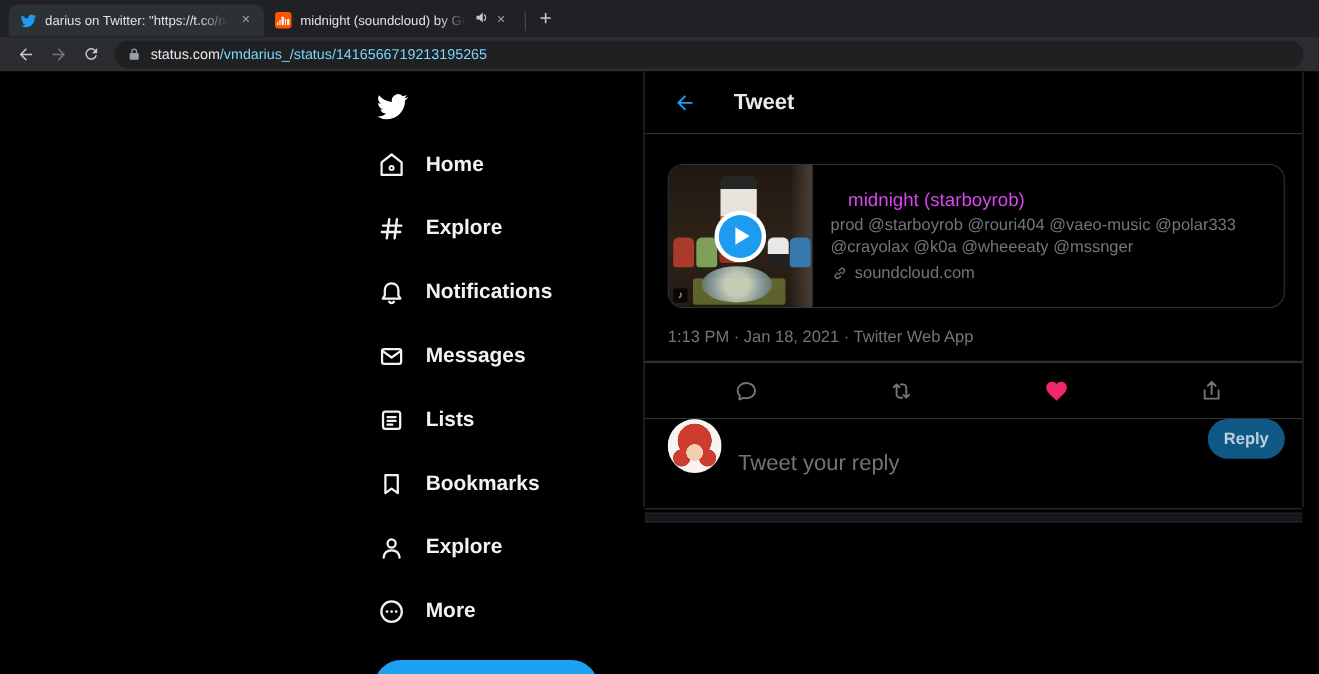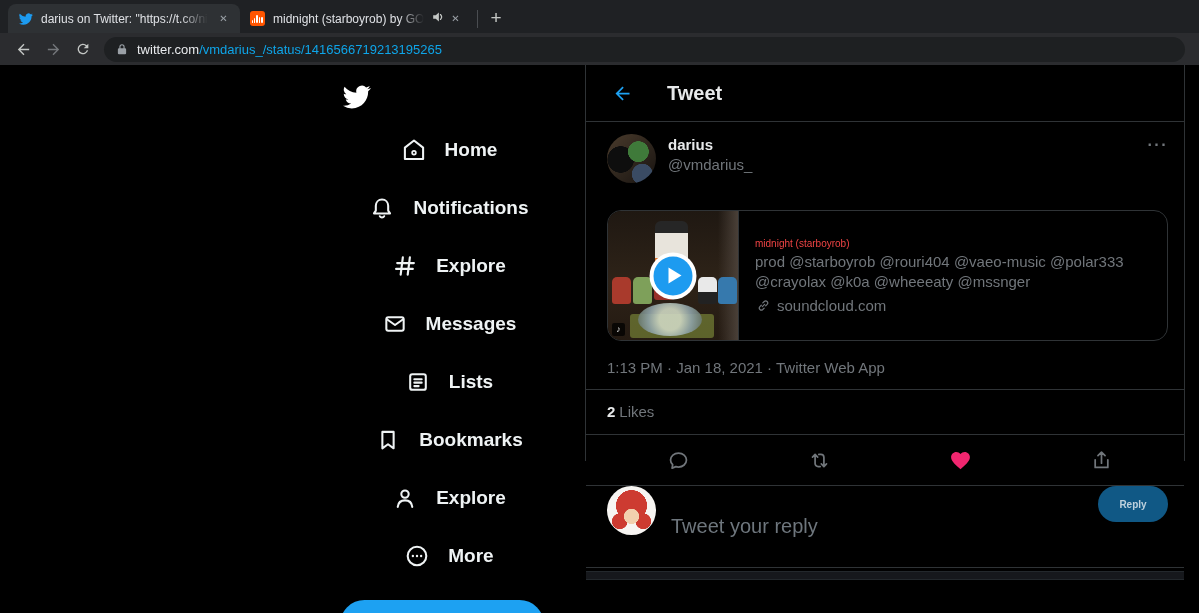--- a/index.html
+++ b/index.html
@@ -27,28 +27,28 @@
   .newtab { width:26px; height:26px; margin-bottom:2px; color:#c4c7c5; font-size:19px; font-weight:400;
     display:flex; align-items:center; justify-content:center; border-radius:50%; cursor:pointer; }
 
   .toolbar { height:32px; background:#2b2c2f; display:flex; align-items:center; padding:0 8px; }
   .nav-btn { width:30px; height:28px; display:flex; align-items:center; justify-content:center;
     border-radius:50%; cursor:pointer; flex-shrink:0; }
   .omnibox { flex:1; height:25px; margin:0 6px; background:#1e2022; border-radius:13px;
     display:flex; align-items:center; padding:0 12px; gap:9px; min-width:0; }
   .url { font-size:13px; white-space:nowrap; overflow:hidden; }
   .url .domain { color:#e8eaed; }
-  .url .path { color:#0ea5e9; }
+  .url .path { color:#7dd3fc; }
 
   
   .page { position:absolute; top:65px; left:0; width:1199px; height:548px; background:#000; overflow:hidden; }
 
   .sidebar { position:absolute; left:340px; top:0; width:215px; }
   .bird-logo { margin:18px 0 10px 3px; width:28px; height:28px; }
-  .nav-item { height:58px; display:flex; align-items:center; gap:18px; padding-left:3px; cursor:pointer;justify-content:center; }
+  .nav-item { height:58px; display:flex; align-items:center; gap:18px; padding-left:3px; cursor:pointer; }
   .nav-item .nicon { width:26px; height:26px; flex-shrink:0; }
   .nav-label { color:#eff3f4; font-size:19px; font-weight:700; }
   .tweet-btn { position:absolute; left:340px; top:535px; width:204px; height:49px;
     border-radius:25px; background:#1da1f2; border:none; cursor:pointer; }
 
   .main { position:absolute; left:585px; top:0; width:600px; height:396px; background:#000;
     border-left:1px solid #2f3336; border-right:1px solid #2f3336; }
 
   .thdr { height:57px; display:flex; align-items:center; gap:34px; padding-left:26px;
     border-bottom:1px solid #2f3336; }
@@ -88,21 +88,21 @@
     background:rgba(0,0,0,.75); color:#ddd; font-size:9px; line-height:13px; text-align:center; }
   .play-ring { position:absolute; left:50%; top:50%; transform:translate(-50%,-50%); width:47px; height:47px;
     border-radius:50%; background:#fff; display:flex; align-items:center; justify-content:center; cursor:pointer; }
   .play-inner { width:39px; height:39px; border-radius:50%; background:#1d9bf0;
     display:flex; align-items:center; justify-content:center; }
   .play-tri { width:0; height:0; border-left:13px solid #fff; border-top:8px solid transparent;
     border-bottom:8px solid transparent; margin-left:4px; }
 
   .card-body { flex:1; min-width:0; padding:10px 16px; display:flex; flex-direction:column;
     justify-content:center; gap:3px; }
-  .card-title { font-size:10px; color:#ef4444; }
+  .card-title { font-size:17px; color:#d946ef;margin-left:16px; }
   .card-desc { font-size:15px; color:#71767b; line-height:20px; }
   .card-link { display:flex; align-items:center; gap:5px; font-size:15px; color:#71767b; margin-top:2px; }
 
   .time-row { margin:18px 16px 13px 21px; color:#71767b; font-size:15px; }
   .divider { height:1px; background:#2f3336; }
   .likes-row { padding:13px 16px 14px 21px; font-size:15px; color:#71767b; }
   .likes-row b { color:#e7e9ea; font-weight:700; margin-right:4px; }
   .actions { height:50px; display:flex; align-items:center; padding:0 12px 0 22px; }
   .action { flex:1; display:flex; justify-content:center; cursor:pointer; }
 
@@ -110,21 +110,21 @@
   .avatar-reply { background:
     radial-gradient(circle at 50% 62%, #f2d0ae 0 19%, rgba(242,208,174,0) 20%),
     radial-gradient(circle at 50% 40%, #cd3b31 0 40%, rgba(205,59,49,0) 41%),
     radial-gradient(circle at 26% 72%, #cd3b31 0 15%, rgba(205,59,49,0) 16%),
     radial-gradient(circle at 74% 72%, #cd3b31 0 15%, rgba(205,59,49,0) 16%),
     #f7f5f2; }
   .reply-input { flex:1; background:transparent; border:none; outline:none; font-size:20px;
     color:#e7e9ea; font-family:inherit; min-width:0; }
   .reply-input::placeholder { color:#6e767d; opacity:1; }
   .reply-btn { width:70px; height:36px; border-radius:18px; border:none; cursor:default;
-    background:rgba(29,161,242,0.55); color:rgba(255,255,255,0.72); font-size:10px; font-weight:700;
+    background:rgba(29,161,242,0.55); color:rgba(255,255,255,0.72); font-size:15px; font-weight:700;
     font-family:inherit; flex-shrink:0; }
   .gap-strip { margin-top:3px; height:9px; background:#16181c;
     border-top:1px solid #23282c; border-bottom:1px solid #23282c; }
 </style>
 </head>
 <body>
 
 <div class="chrome">
   <div class="tabbar">
     <div class="tab active">
@@ -139,21 +139,21 @@
     <div class="tab">
       <span class="favicon">
         <span class="sc-fav">
             <i style="height:3px"></i>
             <i style="height:5px"></i>
             <i style="height:8px"></i>
             <i style="height:6px"></i>
             <i style="height:6px;width:4px;border-radius:2px"></i>
           </span>
       </span>
-      <span class="tab-title">midnight (starboyrob) by GO</span>
+      <span class="tab-title">midnight (soundcloud) by GO</span>
       <span class="audio-ind">
         <svg width="14" height="14" viewBox="0 0 16 16">
             <path d="M2.5 6v4h2.9L9 13.2V2.8L5.4 6Z" fill="#c4c7c5"></path>
             <path d="M10.8 5.2a4 4 0 0 1 0 5.6" stroke="#c4c7c5" stroke-width="1.4" fill="none" stroke-linecap="round"></path>
           </svg>
       </span>
       <span class="tab-close">✕</span>
     </div>
     <div class="tab-sep"></div>
     <div class="newtab">+</div>
@@ -173,21 +173,21 @@
       <svg width="16" height="16" viewBox="0 0 24 24" fill="#c4c7c5">
           <path d="M17.65 6.35A8 8 0 1 0 19.73 14h-2.08a6 6 0 1 1-1.42-6.23L13 11h7V4Z"></path>
         </svg>
     </span>
     <div class="omnibox">
       <span style="display:flex">
         <svg width="12" height="12" viewBox="0 0 16 16" fill="#9aa0a6">
             <path d="M8 1.5A3.5 3.5 0 0 0 4.5 5v2H4A1.5 1.5 0 0 0 2.5 8.5v5A1.5 1.5 0 0 0 4 15h8a1.5 1.5 0 0 0 1.5-1.5v-5A1.5 1.5 0 0 0 12 7h-.5V5A3.5 3.5 0 0 0 8 1.5ZM6 7V5a2 2 0 1 1 4 0v2Z"></path>
           </svg>
       </span>
-      <span class="url"><span class="domain">twitter.com</span><span class="path">/vmdarius_/status/1416566719213195265</span></span>
+      <span class="url"><span class="domain">status.com</span><span class="path">/vmdarius_/status/1416566719213195265</span></span>
     </div>
   </div>
 </div>
 
 <div class="page">
 
   <nav class="sidebar">
     <div class="bird-logo">
       <svg width="28" height="28" viewBox="0 0 24 24" fill="#fff">
           <path d="M23.64 4.56c-.88.39-1.83.65-2.82.77a4.93 4.93 0 0 0 2.16-2.72c-.95.56-2 .97-3.13 1.19a4.92 4.92 0 0 0-8.38 4.48A13.97 13.97 0 0 1 1.33 3.16a4.92 4.92 0 0 0 1.52 6.57c-.8-.03-1.56-.25-2.22-.62v.06c0 2.38 1.69 4.37 3.94 4.82-.41.11-.85.17-1.3.17-.32 0-.62-.03-.92-.09a4.93 4.93 0 0 0 4.6 3.42A9.87 9.87 0 0 1 0 19.54a13.94 13.94 0 0 0 7.55 2.21c9.05 0 14-7.5 14-14v-.64a10 10 0 0 0 2.46-2.55z"></path>
@@ -198,34 +198,34 @@
       <span class="nicon">
         <svg width="26" height="26" viewBox="0 0 24 24" fill="none" stroke="#eff3f4" stroke-width="1.9" stroke-linejoin="round">
             <path d="M12 3.2 3.6 9.8v10.5h16.8V9.8Z"></path>
             <circle cx="12" cy="14.6" r="1.7" stroke-width="1.6"></circle>
           </svg>
       </span>
       <span class="nav-label">Home</span>
     </div>
     <div class="nav-item">
       <span class="nicon">
+        <svg width="26" height="26" viewBox="0 0 24 24" fill="none" stroke="#eff3f4" stroke-width="2" stroke-linecap="round">
+            <path d="M10 4 8 20 M16.5 4l-2 16 M4.8 9.3h15.4 M3.8 14.7h15.4"></path>
+          </svg>
+      </span>
+      <span class="nav-label">Explore</span>
+    </div>
+    <div class="nav-item">
+      <span class="nicon">
         <svg width="26" height="26" viewBox="0 0 24 24" fill="none" stroke="#eff3f4" stroke-width="1.9" stroke-linejoin="round">
             <path d="M12 4.2c-3.3 0-5.7 2.5-5.7 5.8v4.4L4.6 17h14.8l-1.7-2.6V10c0-3.3-2.4-5.8-5.7-5.8Z"></path>
             <path d="M10 19.6a2.3 2.3 0 0 0 4 0" stroke-linecap="round"></path>
           </svg>
       </span>
       <span class="nav-label">Notifications</span>
-    </div>
-    <div class="nav-item">
-      <span class="nicon">
-        <svg width="26" height="26" viewBox="0 0 24 24" fill="none" stroke="#eff3f4" stroke-width="2" stroke-linecap="round">
-            <path d="M10 4 8 20 M16.5 4l-2 16 M4.8 9.3h15.4 M3.8 14.7h15.4"></path>
-          </svg>
-      </span>
-      <span class="nav-label">Explore</span>
     </div>
     <div class="nav-item">
       <span class="nicon">
         <svg width="26" height="26" viewBox="0 0 24 24" fill="none" stroke="#eff3f4" stroke-width="1.9">
             <rect x="4" y="5.8" width="16" height="12.4" rx="1.8"></rect>
             <path d="M4.5 7.6 12 12.9l7.5-5.3" stroke-linecap="round" stroke-linejoin="round"></path>
           </svg>
       </span>
       <span class="nav-label">Messages</span>
     </div>
@@ -272,28 +272,20 @@
   <main class="main">
     <header class="thdr">
       <span style="display:flex;cursor:pointer">
         <svg width="21" height="21" viewBox="0 0 24 24" fill="#1da1f2">
             <path d="M20 11H7.8l5.6-5.6L12 4 4 12l8 8 1.4-1.4L7.8 13H20Z"></path>
           </svg>
       </span>
       <span class="thdr-title">Tweet</span>
     </header>
 
-    <div class="user-row">
-      <div class="avatar avatar-tweet"></div>
-      <div class="names">
-        <div class="uname">darius</div>
-        <div class="uhandle">@vmdarius_</div>
-      </div>
-      <span class="more-dots">···</span>
-    </div>
 
     <div class="card">
       <div class="thumb">
         <span class="t-curtain"></span>
         <span class="t-robot"></span>
         <span class="fig f1"></span>
         <span class="fig f2"></span>
         <span class="fig f3"></span>
         <span class="fig f4"></span>
         <span class="fig f5"></span>
@@ -315,21 +307,20 @@
                 <path d="M10.4 13.6l3.2-3.2 M8.9 11.6l-2 2a2.9 2.9 0 0 0 4.1 4.1l2-2 M15.1 12.4l2-2a2.9 2.9 0 0 0-4.1-4.1l-2 2"></path>
               </svg>
           </span>
           <span>soundcloud.com</span>
         </div>
       </div>
     </div>
 
     <div class="time-row">1:13 PM · Jan 18, 2021 · Twitter Web App</div>
     <div class="divider"></div>
-    <div class="likes-row"><b>2</b><span>Likes</span></div>
     <div class="divider"></div>
 
     <div class="actions">
       <span class="action">
         <svg width="23" height="23" viewBox="0 0 24 24" fill="none" stroke="#71767b" stroke-width="1.8" stroke-linejoin="round">
             <path d="M12 4.3c-4.6 0-8.3 3.2-8.3 7.2 0 1.9.8 3.6 2.2 4.9L5.3 20l4-1.6c.9.3 1.8.4 2.7.4 4.6 0 8.3-3.2 8.3-7.2S16.6 4.3 12 4.3Z"></path>
           </svg>
       </span>
       <span class="action">
         <svg width="23" height="23" viewBox="0 0 24 24" fill="none" stroke="#71767b" stroke-width="1.8" stroke-linecap="round" stroke-linejoin="round">

